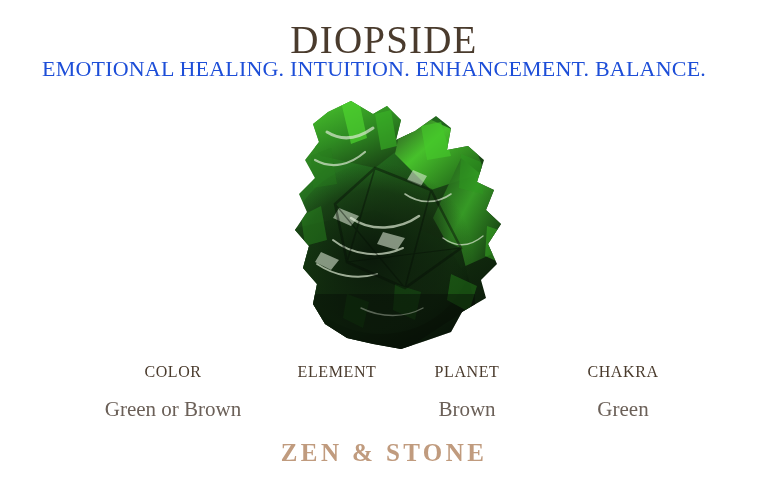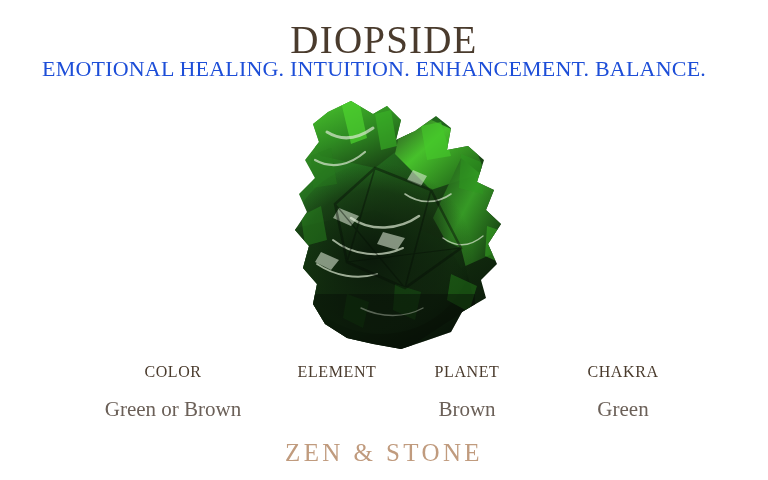--- a/index.html
+++ b/index.html
@@ -98,20 +98,21 @@
     position: absolute;
     top: 438px;
     left: 0;
     width: 768px;
     text-align: center;
     font-size: 25px;
     line-height: 30px;
     letter-spacing: 3.4px;
     color: #c09b7e;
     white-space: nowrap;
+    font-weight: bold;
   }
 </style>
 </head>
 <body>
 
 <div class="card">
 
   <div class="title">DIOPSIDE</div>
 
   <div class="subtitle">EMOTIONAL HEALING. INTUITION. ENHANCEMENT. BALANCE.</div>

